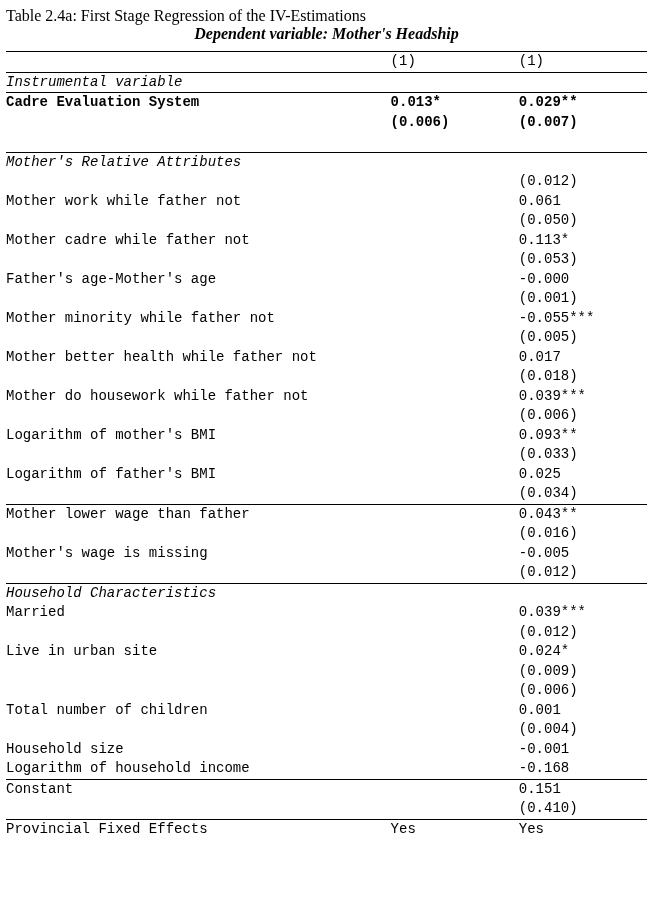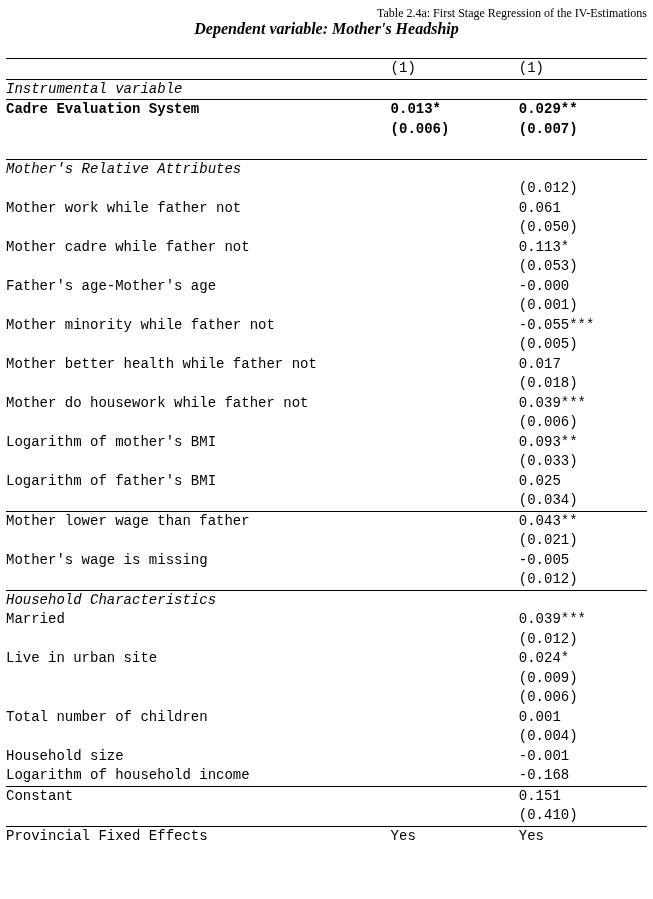--- a/index.html
+++ b/index.html
@@ -9,33 +9,33 @@
     font-family:"Times New Roman",Times,serif;
     color:#000;
     width:653px;
   }
   .wrap{
     box-sizing:border-box;
     width:653px;
     padding:6px 6px 4px 6px;
   }
   .title{
-    text-align:right;
-    font-size:12px;
+    text-align:left;
+    font-size:16px;
     font-family:"Times New Roman",Times,serif;
     margin-bottom:0;
     line-height:1.2;
   }
   .subtitle{
     text-align:center;
     font-size:16px;
     font-style:italic;
     font-weight:bold;
     font-family:"Times New Roman",Times,serif;
-    margin-bottom:20px;
+    margin-bottom:8px;
   }
   .tbl{
     width:100%;
     border-collapse:collapse;
     font-family:"Courier New",Courier,monospace;
     font-size:14px;
     line-height:1.25;
   }
   .tbl td{
     padding:1px 0;
@@ -183,21 +183,21 @@
 
   <tbody id="wage-body">
         <tr class="hr-top">
           <td>Mother lower wage than father</td>
           <td></td>
           <td>0.043**</td>
         </tr>
         <tr>
           <td></td>
           <td></td>
-          <td>(0.021)</td>
+          <td>(0.016)</td>
         </tr>
         <tr>
           <td>Mother's wage is missing</td>
           <td></td>
           <td>-0.005</td>
         </tr>
         <tr>
           <td></td>
           <td></td>
           <td>(0.012)</td>

